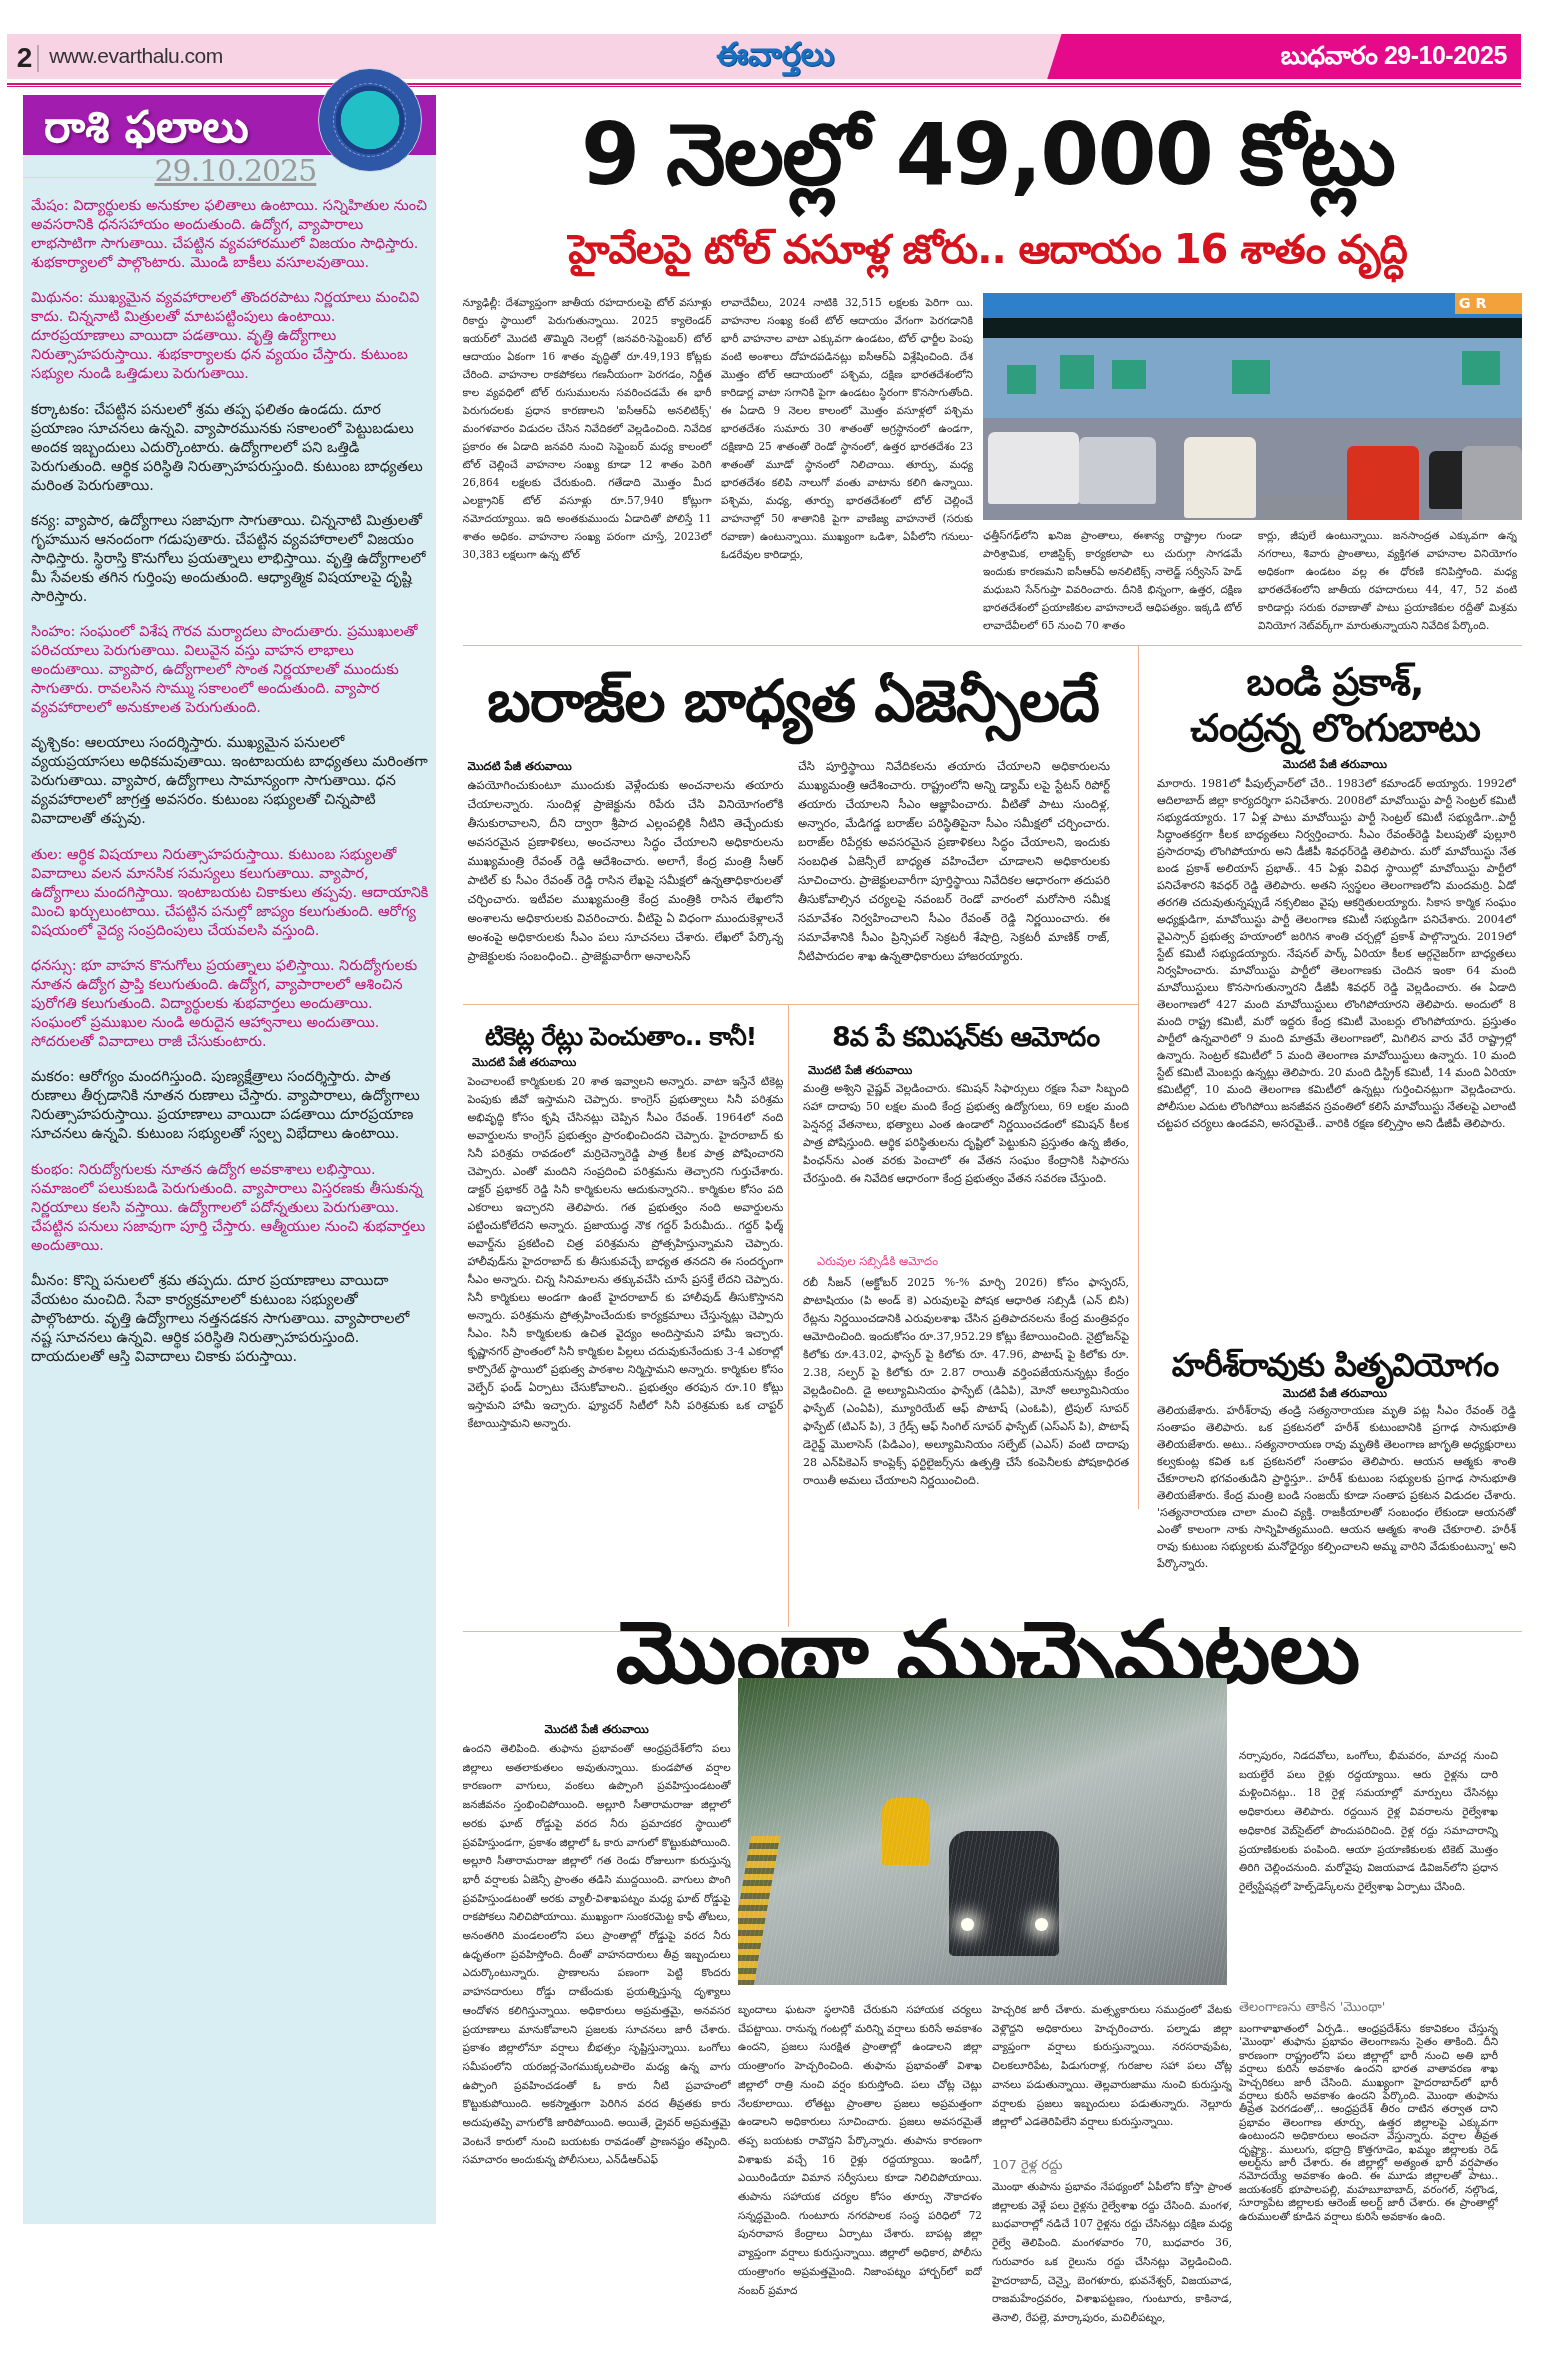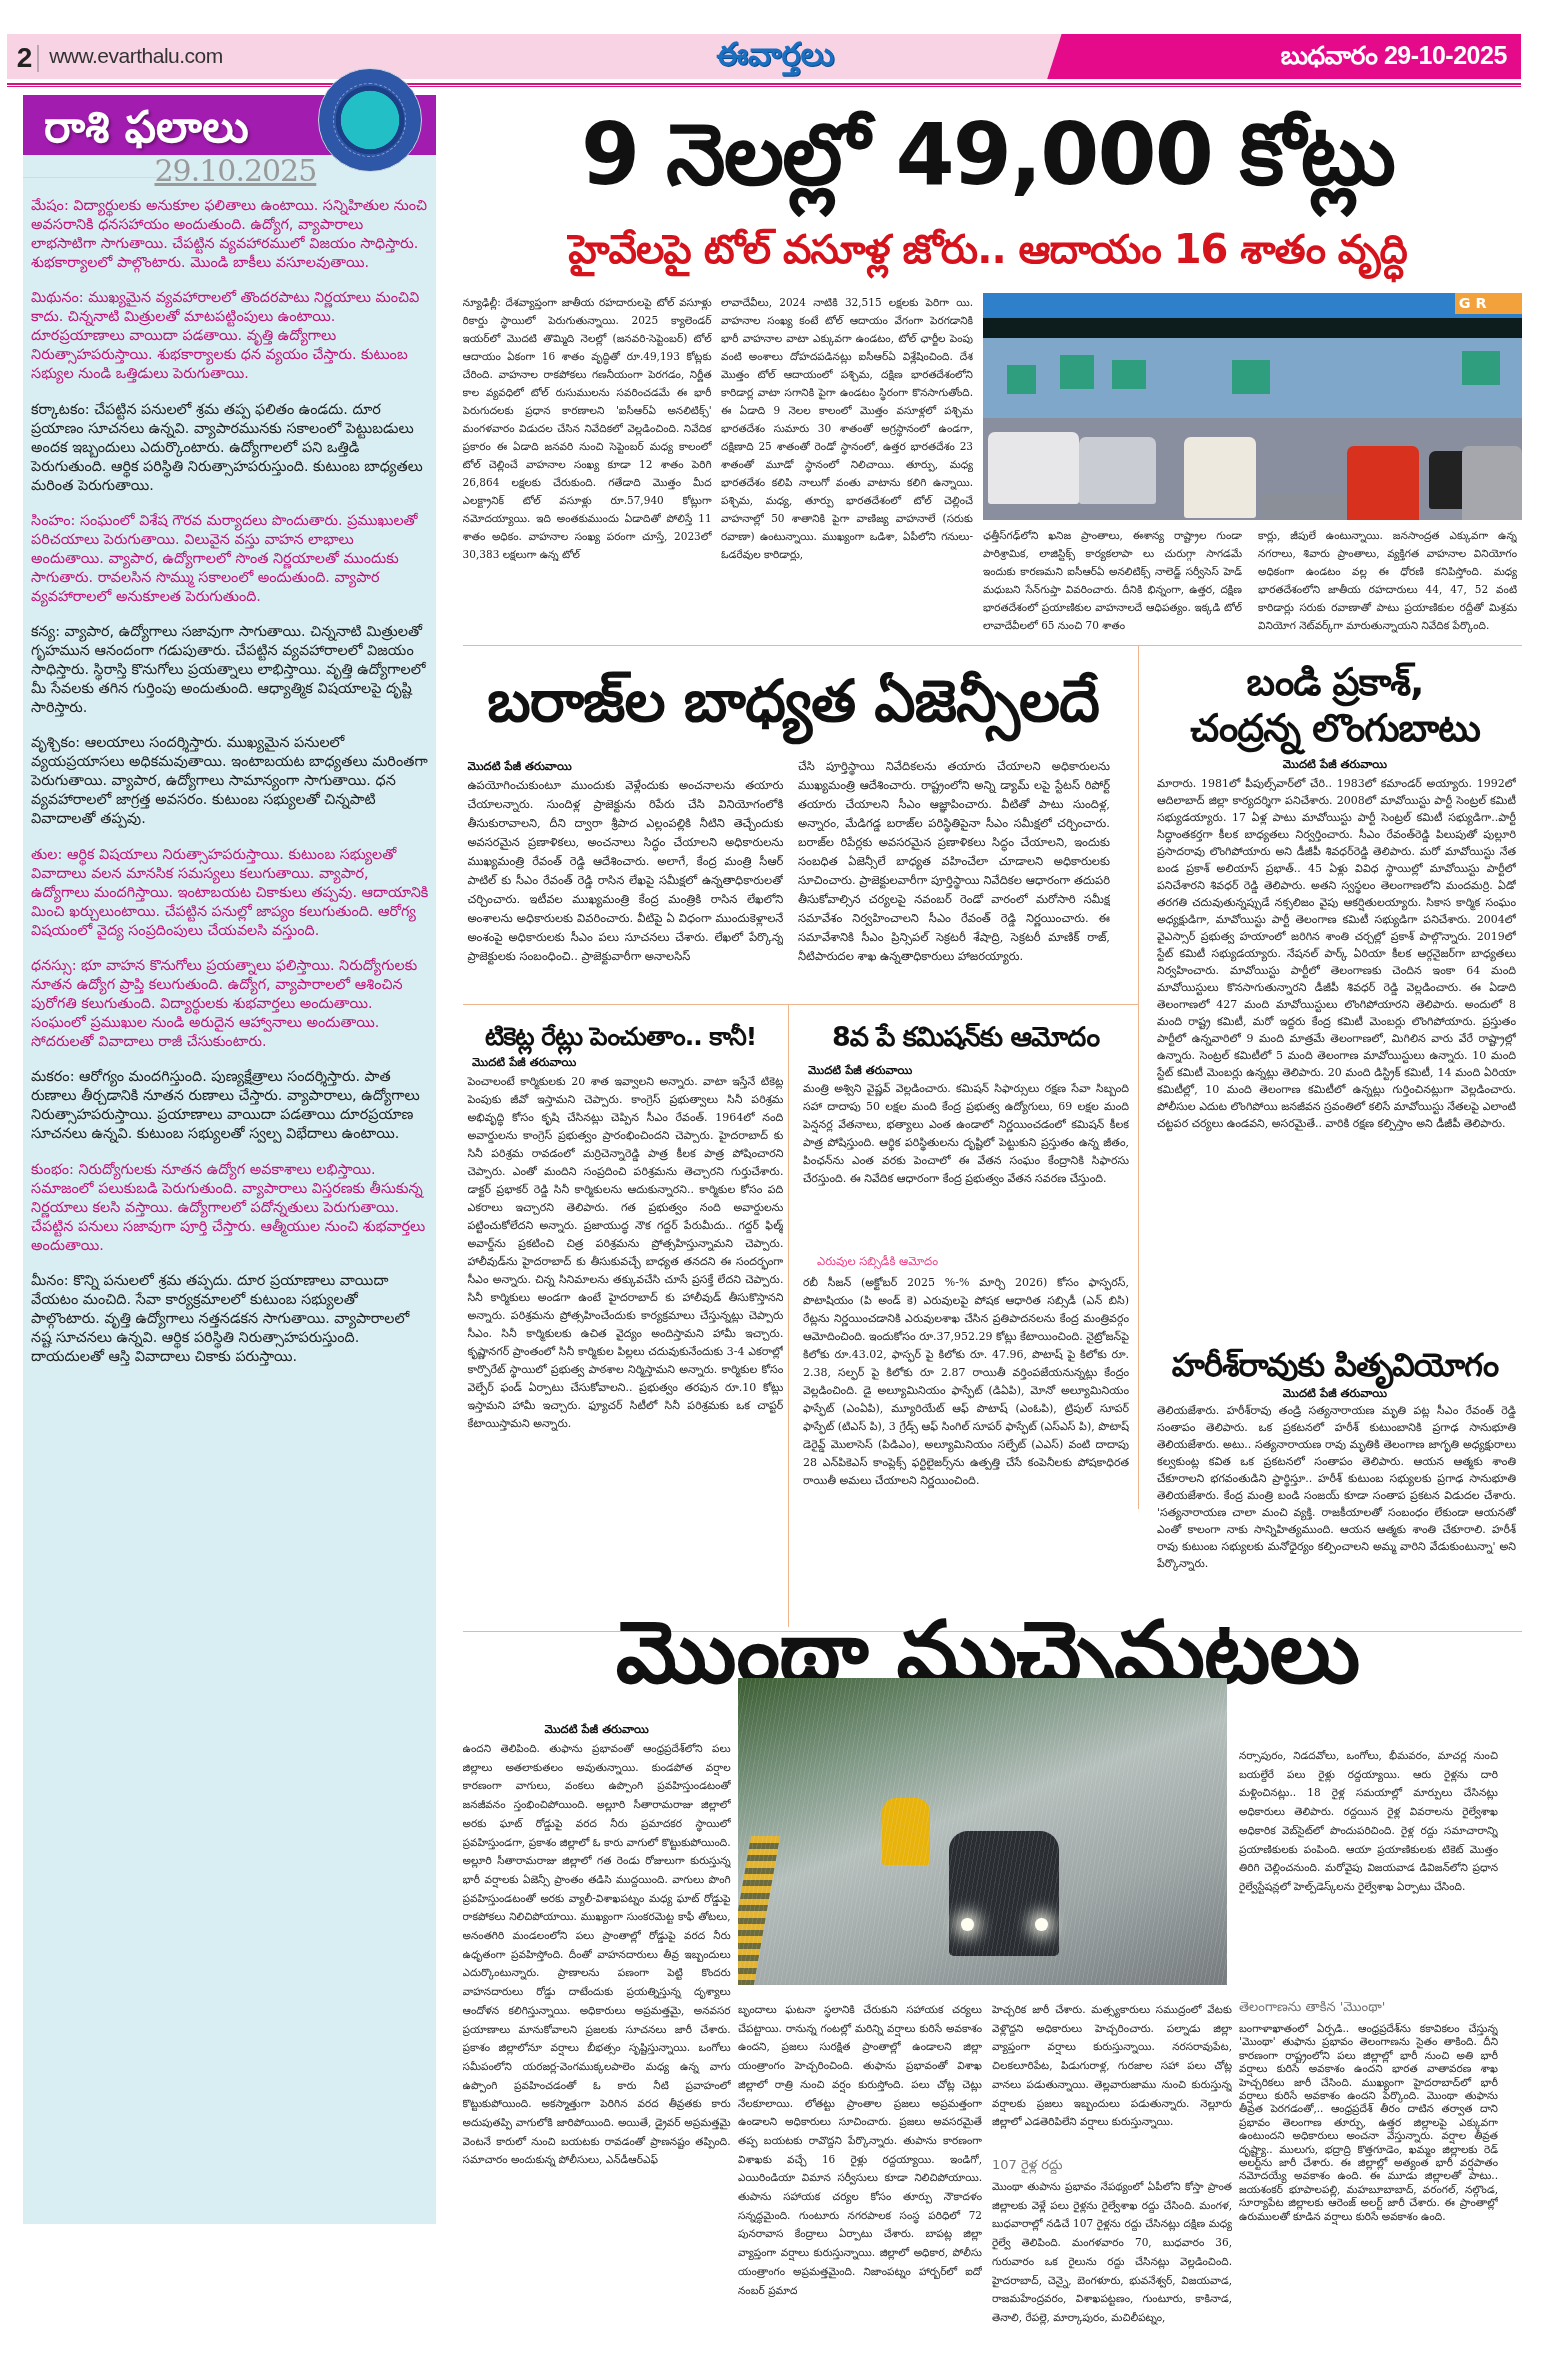--- a/index.html
+++ b/index.html
@@ -82,22 +82,22 @@
   <div class="horo-head">
     <div class="horo-title">రాశి ఫలాలు</div>
   </div>
   <div class="zodiac"></div>
   <div class="horo-date-line"></div>
   <div class="horo-date">29.10.2025</div>
   <div class="horo-list">
     <div class="sign pink"><span class="name">మేషం:</span> <span class="txt">విద్యార్థులకు అనుకూల ఫలితాలు ఉంటాయి. సన్నిహితుల నుంచి అవసరానికి ధనసహాయం అందుతుంది. ఉద్యోగ, వ్యాపారాలు లాభసాటిగా సాగుతాయి. చేపట్టిన వ్యవహారములో విజయం సాధిస్తారు. శుభకార్యాలలో పాల్గొంటారు. మొండి బాకీలు వసూలవుతాయి.</span></div>
     <div class="sign pink"><span class="name">మిథునం:</span> <span class="txt">ముఖ్యమైన వ్యవహారాలలో తొందరపాటు నిర్ణయాలు మంచివి కాదు. చిన్ననాటి మిత్రులతో మాటపట్టింపులు ఉంటాయి. దూరప్రయాణాలు వాయిదా పడతాయి. వృత్తి ఉద్యోగాలు నిరుత్సాహపరుస్తాయి. శుభకార్యాలకు ధన వ్యయం చేస్తారు. కుటుంబ సభ్యుల నుండి ఒత్తిడులు పెరుగుతాయి.</span></div>
     <div class="sign dark"><span class="name">కర్కాటకం:</span> <span class="txt">చేపట్టిన పనులలో శ్రమ తప్ప ఫలితం ఉండదు. దూర ప్రయాణం సూచనలు ఉన్నవి. వ్యాపారమునకు సకాలంలో పెట్టుబడులు అందక ఇబ్బందులు ఎదుర్కొంటారు. ఉద్యోగాలలో పని ఒత్తిడి పెరుగుతుంది. ఆర్థిక పరిస్థితి నిరుత్సాహపరుస్తుంది. కుటుంబ బాధ్యతలు మరింత పెరుగుతాయి.</span></div>
+    <div class="sign dark"><span class="name">కన్య:</span> <span class="txt">వ్యాపార, ఉద్యోగాలు సజావుగా సాగుతాయి. చిన్ననాటి మిత్రులతో గృహమున ఆనందంగా గడుపుతారు. చేపట్టిన వ్యవహారాలలో విజయం సాధిస్తారు. స్థిరాస్తి కొనుగోలు ప్రయత్నాలు లాభిస్తాయి. వృత్తి ఉద్యోగాలలో మీ సేవలకు తగిన గుర్తింపు అందుతుంది. ఆధ్యాత్మిక విషయాలపై దృష్టి సారిస్తారు.</span></div>
     <div class="sign pink"><span class="name">సింహం:</span> <span class="txt">సంఘంలో విశేష గౌరవ మర్యాదలు పొందుతారు. ప్రముఖులతో పరిచయాలు పెరుగుతాయి. విలువైన వస్తు వాహన లాభాలు అందుతాయి. వ్యాపార, ఉద్యోగాలలో సొంత నిర్ణయాలతో ముందుకు సాగుతారు. రావలసిన సొమ్ము సకాలంలో అందుతుంది. వ్యాపార వ్యవహారాలలో అనుకూలత పెరుగుతుంది.</span></div>
-    <div class="sign dark"><span class="name">కన్య:</span> <span class="txt">వ్యాపార, ఉద్యోగాలు సజావుగా సాగుతాయి. చిన్ననాటి మిత్రులతో గృహమున ఆనందంగా గడుపుతారు. చేపట్టిన వ్యవహారాలలో విజయం సాధిస్తారు. స్థిరాస్తి కొనుగోలు ప్రయత్నాలు లాభిస్తాయి. వృత్తి ఉద్యోగాలలో మీ సేవలకు తగిన గుర్తింపు అందుతుంది. ఆధ్యాత్మిక విషయాలపై దృష్టి సారిస్తారు.</span></div>
     <div class="sign dark"><span class="name">వృశ్చికం:</span> <span class="txt">ఆలయాలు సందర్శిస్తారు. ముఖ్యమైన పనులలో వ్యయప్రయాసలు అధికమవుతాయి. ఇంటాబయట బాధ్యతలు మరింతగా పెరుగుతాయి. వ్యాపార, ఉద్యోగాలు సామాన్యంగా సాగుతాయి. ధన వ్యవహారాలలో జాగ్రత్త అవసరం. కుటుంబ సభ్యులతో చిన్నపాటి వివాదాలతో తప్పవు.</span></div>
     <div class="sign pink"><span class="name">తుల:</span> <span class="txt">ఆర్థిక విషయాలు నిరుత్సాహపరుస్తాయి. కుటుంబ సభ్యులతో వివాదాలు వలన మానసిక సమస్యలు కలుగుతాయి. వ్యాపార, ఉద్యోగాలు మందగిస్తాయి. ఇంటాబయట చికాకులు తప్పవు. ఆదాయానికి మించి ఖర్చులుంటాయి. చేపట్టిన పనుల్లో జాప్యం కలుగుతుంది. ఆరోగ్య విషయంలో వైద్య సంప్రదింపులు చేయవలసి వస్తుంది.</span></div>
     <div class="sign pink"><span class="name">ధనస్సు:</span> <span class="txt">భూ వాహన కొనుగోలు ప్రయత్నాలు ఫలిస్తాయి. నిరుద్యోగులకు నూతన ఉద్యోగ ప్రాప్తి కలుగుతుంది. ఉద్యోగ, వ్యాపారాలలో ఆశించిన పురోగతి కలుగుతుంది. విద్యార్థులకు శుభవార్తలు అందుతాయి. సంఘంలో ప్రముఖుల నుండి అరుదైన ఆహ్వానాలు అందుతాయి. సోదరులతో వివాదాలు రాజీ చేసుకుంటారు.</span></div>
     <div class="sign dark"><span class="name">మకరం:</span> <span class="txt">ఆరోగ్యం మందగిస్తుంది. పుణ్యక్షేత్రాలు సందర్శిస్తారు. పాత రుణాలు తీర్చడానికి నూతన రుణాలు చేస్తారు. వ్యాపారాలు, ఉద్యోగాలు నిరుత్సాహపరుస్తాయి. ప్రయాణాలు వాయిదా పడతాయి దూరప్రయాణ సూచనలు ఉన్నవి. కుటుంబ సభ్యులతో స్వల్ప విభేదాలు ఉంటాయి.</span></div>
     <div class="sign pink"><span class="name">కుంభం:</span> <span class="txt">నిరుద్యోగులకు నూతన ఉద్యోగ అవకాశాలు లభిస్తాయి. సమాజంలో పలుకుబడి పెరుగుతుంది. వ్యాపారాలు విస్తరణకు తీసుకున్న నిర్ణయాలు కలసి వస్తాయి. ఉద్యోగాలలో పదోన్నతులు పెరుగుతాయి. చేపట్టిన పనులు సజావుగా పూర్తి చేస్తారు. ఆత్మీయుల నుంచి శుభవార్తలు అందుతాయి.</span></div>
     <div class="sign dark"><span class="name">మీనం:</span> <span class="txt">కొన్ని పనులలో శ్రమ తప్పదు. దూర ప్రయాణాలు వాయిదా వేయటం మంచిది. సేవా కార్యక్రమాలలో కుటుంబ సభ్యులతో పాల్గొంటారు. వృత్తి ఉద్యోగాలు నత్తనడకన సాగుతాయి. వ్యాపారాలలో నష్ట సూచనలు ఉన్నవి. ఆర్థిక పరిస్థితి నిరుత్సాహపరుస్తుంది. దాయదులతో ఆస్తి వివాదాలు చికాకు పరుస్తాయి.</span></div>
   </div>
 </div>
 
 <div class="main">

